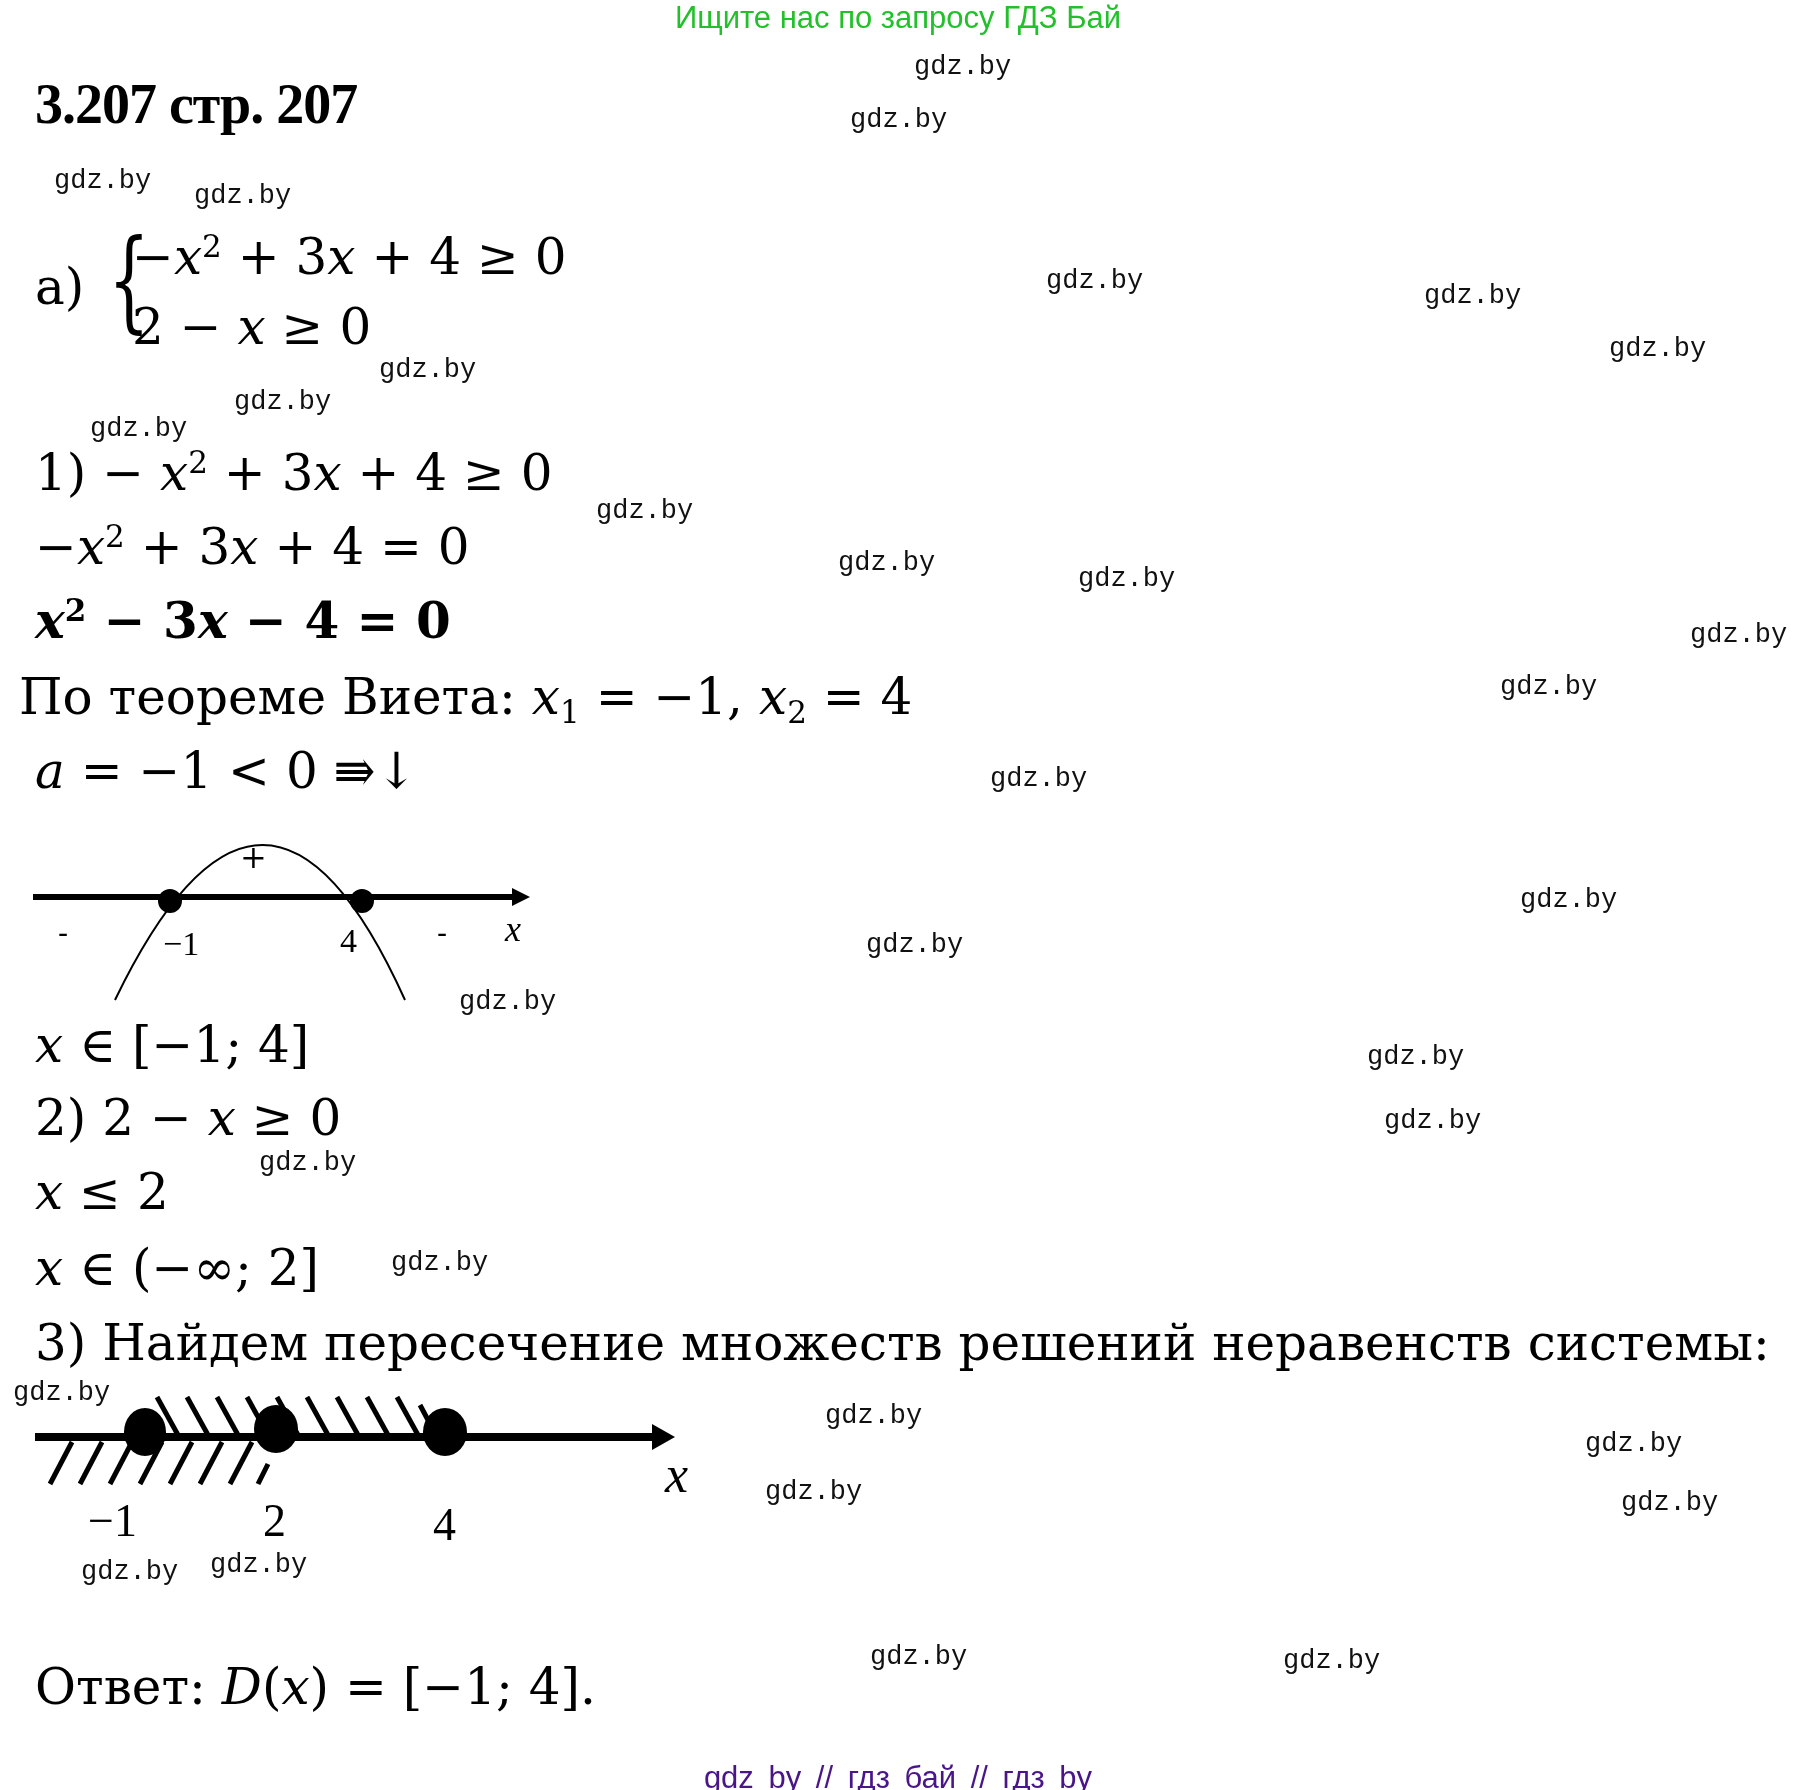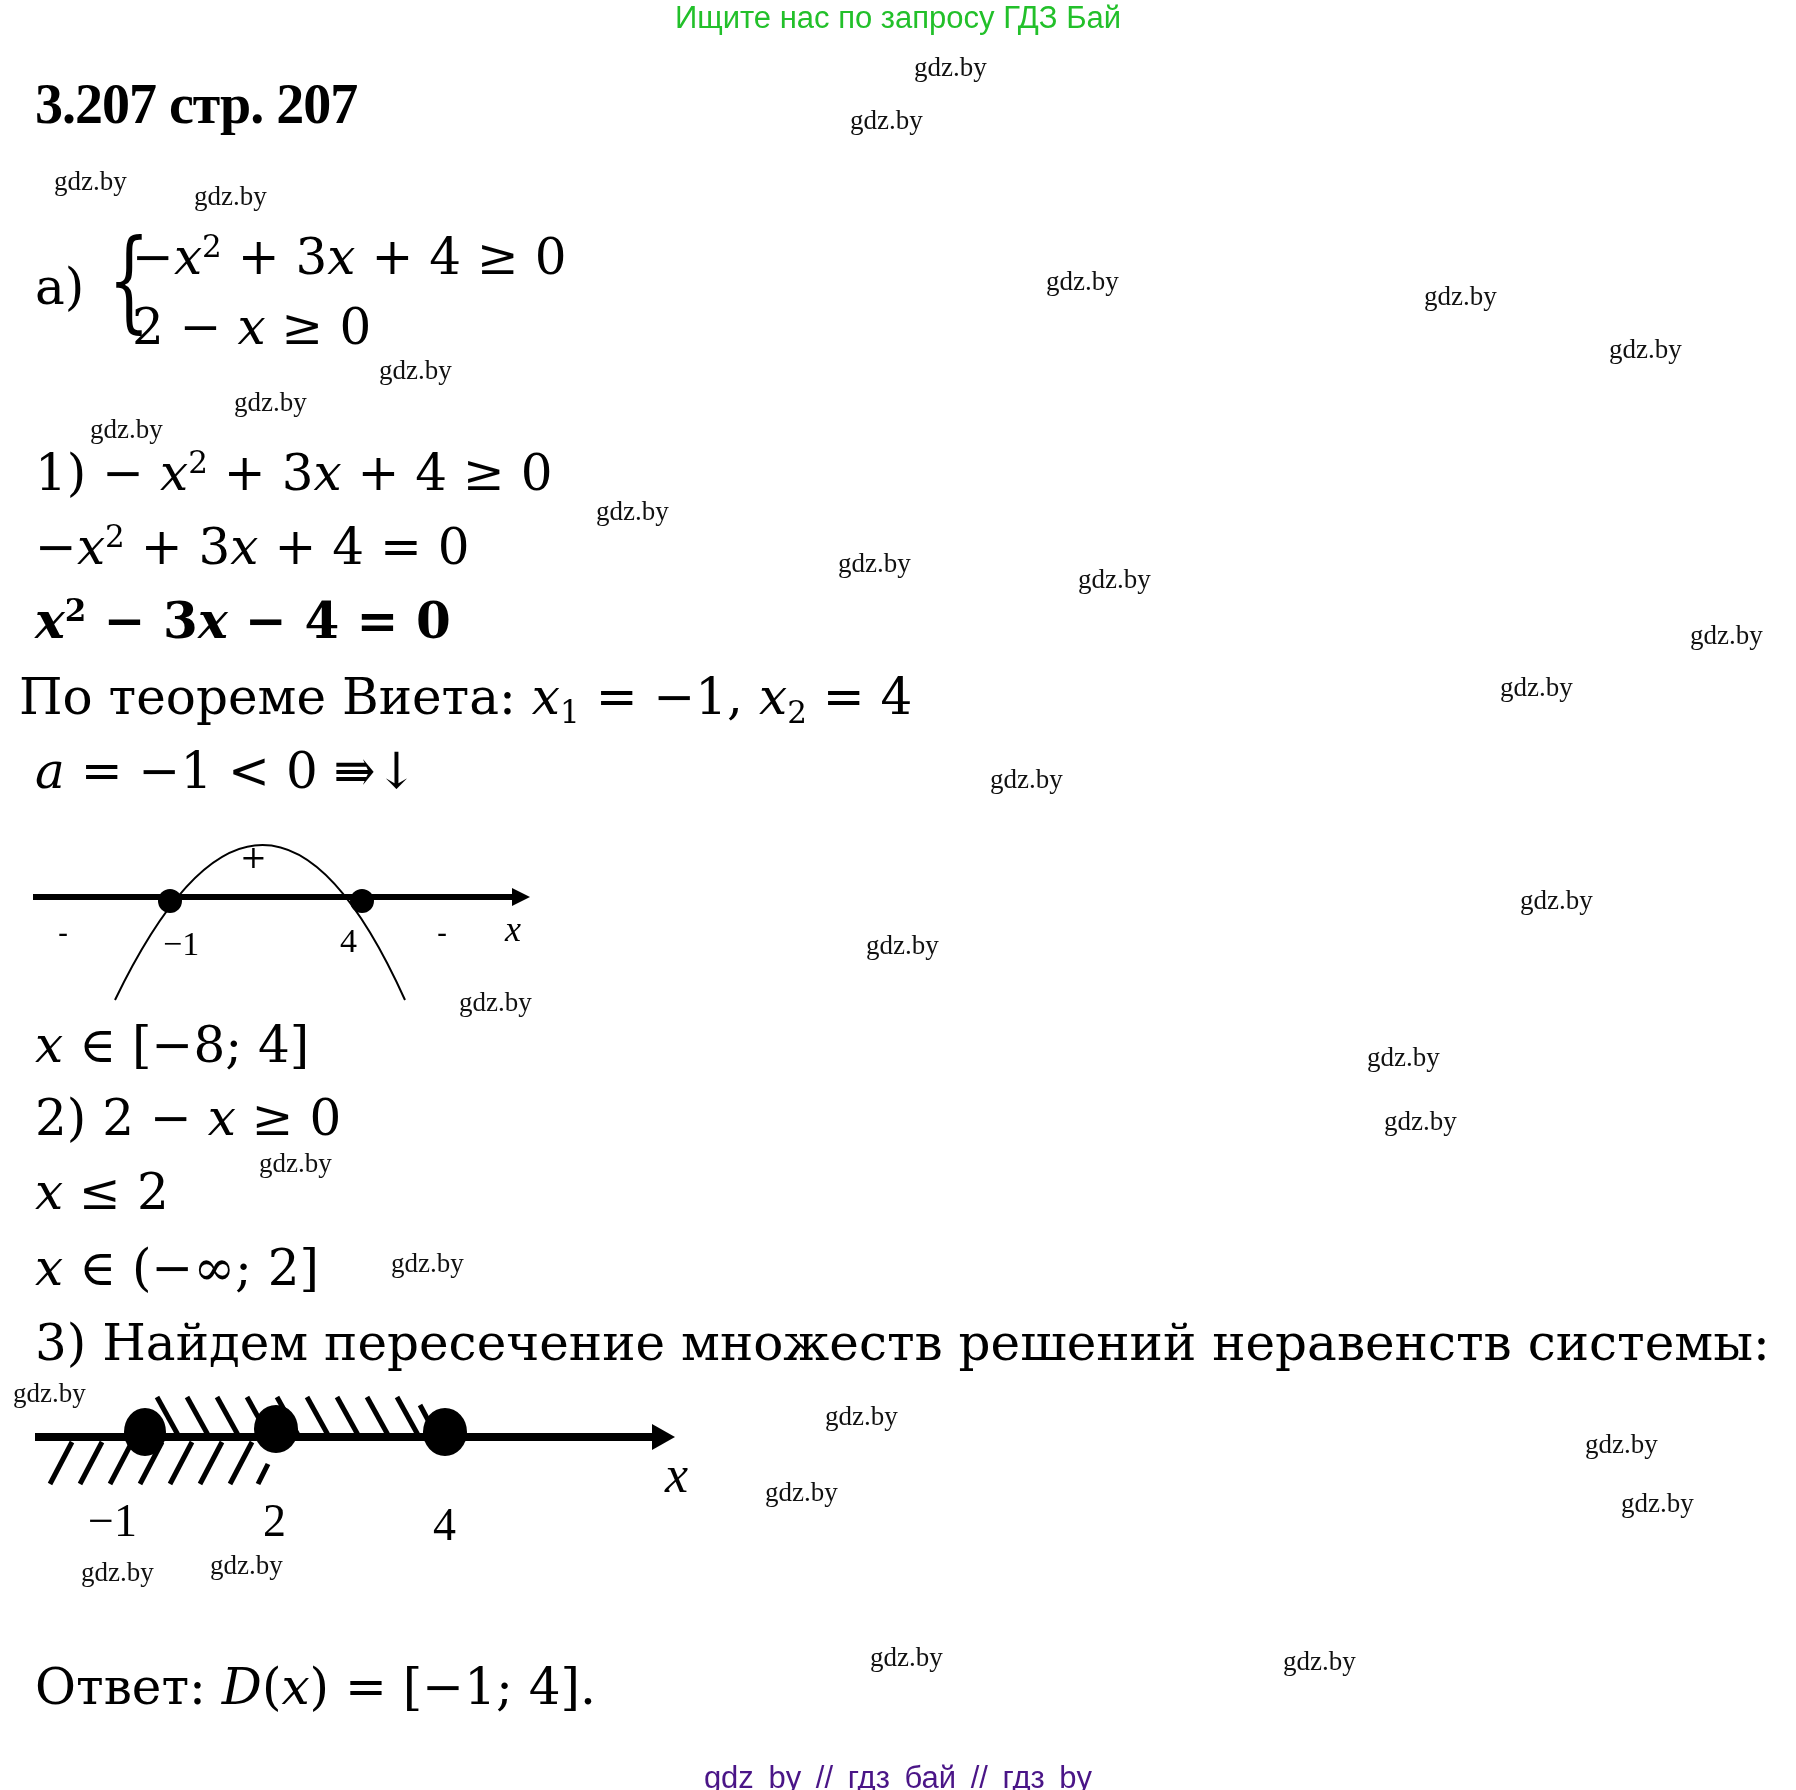--- a/index.html
+++ b/index.html
@@ -1,20 +1,20 @@
 <!DOCTYPE html>
 <html><head>
 <meta charset="utf-8">
 <style>
   html, body { margin:0; padding:0; background:#ffffff; }
   body { width:1796px; height:1790px; position:relative; overflow:hidden; font-family:"DejaVu Serif", serif; color:#000; }
   .abs { position:absolute; white-space:nowrap; }
   .promo { font-family:"Liberation Sans", sans-serif; font-size:31px; color:#22c02a; top:0px; left:0; width:1796px; text-align:center; }
   .title { font-family:"Liberation Serif", serif; font-weight:bold; font-size:56px; left:35px; top:72px; letter-spacing:-1px; }
-  .wm { font-family:Liberation Serif, serif; font-size:27px; color:#111; }
+  .wm { font-family:Liberation Mono, monospace; font-size:27px; color:#111; }
   .math { font-family:"DejaVu Serif", serif; font-size:50px; line-height:1; }
   .math i, .it { font-style:italic; }
   sup { font-size:0.62em; vertical-align:0.55em; line-height:0; }
   sub { font-size:0.62em; vertical-align:-0.3em; line-height:0; }
   .brace { position:absolute; font-family:"DejaVu Serif", serif; font-size:110px; line-height:1; transform:scaleX(0.6); transform-origin:left; }
   .footer { font-family:"Liberation Sans", sans-serif; font-size:31px; color:#4a1587; top:1760px; left:0; width:1796px; text-align:center; word-spacing:6px; }
   svg { position:absolute; }
 </style>
 </head>
 <body>
@@ -41,21 +41,21 @@
   <circle cx="170" cy="101" r="12" fill="#000"></circle>
   <circle cx="362" cy="101" r="12" fill="#000"></circle>
 </svg>
 <div class="abs" style="left:240px; top:838px; font-family:'DejaVu Serif',serif; font-size:32px;">+</div>
 <div class="abs" style="left:58px; top:915px; font-family:'DejaVu Serif',serif; font-size:30px;">-</div>
 <div class="abs" style="left:437px; top:915px; font-family:'DejaVu Serif',serif; font-size:30px;">-</div>
 <div class="abs" style="left:163px; top:925px; font-family:'Liberation Serif',serif; font-size:34px;">−1</div>
 <div class="abs" style="left:340px; top:922px; font-family:'Liberation Serif',serif; font-size:34px;">4</div>
 <div class="abs" style="left:505px; top:908px; font-family:'Liberation Serif',serif; font-style:italic; font-size:36px;">x</div>
 
-<div class="abs math" style="left:35px; top:1020px;"><i>x</i><span> ∈ [−8; 4]</span></div>
+<div class="abs math" style="left:35px; top:1020px;"><i>x</i><span> ∈ [−1; 4]</span></div>
 
 <div class="abs math" style="left:35px; top:1093px;"><span>2)</span><span> 2 − </span><i>x</i><span> ≥ 0</span></div>
 <div class="abs math" style="left:35px; top:1167px;"><i>x</i><span> ≤ 2</span></div>
 <div class="abs math" style="left:35px; top:1243px;"><i>x</i><span> ∈ (−∞; 2]</span></div>
 
 <div class="abs math" style="left:35px; top:1318px;">3) Найдем пересечение множеств решений неравенств системы:</div>
 
 <svg width="720" height="120" style="left:0; top:1380px;" viewBox="0 0 720 120">
   <g stroke="#000" stroke-width="5">
     <line x1="157" y1="17" x2="178" y2="55"></line>

